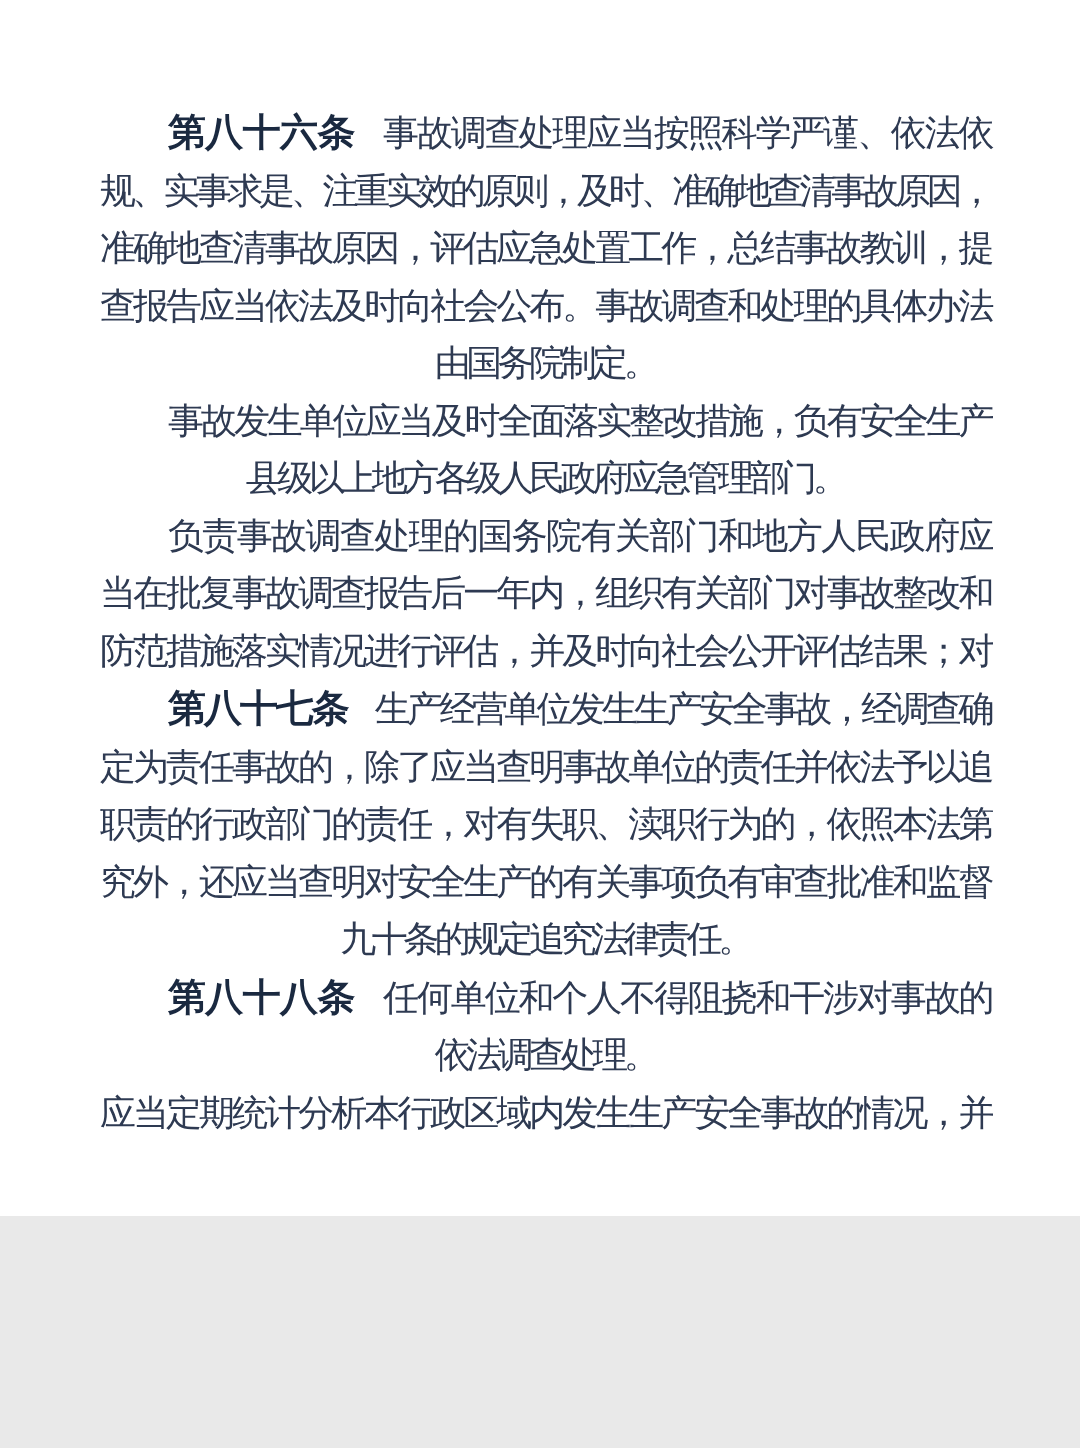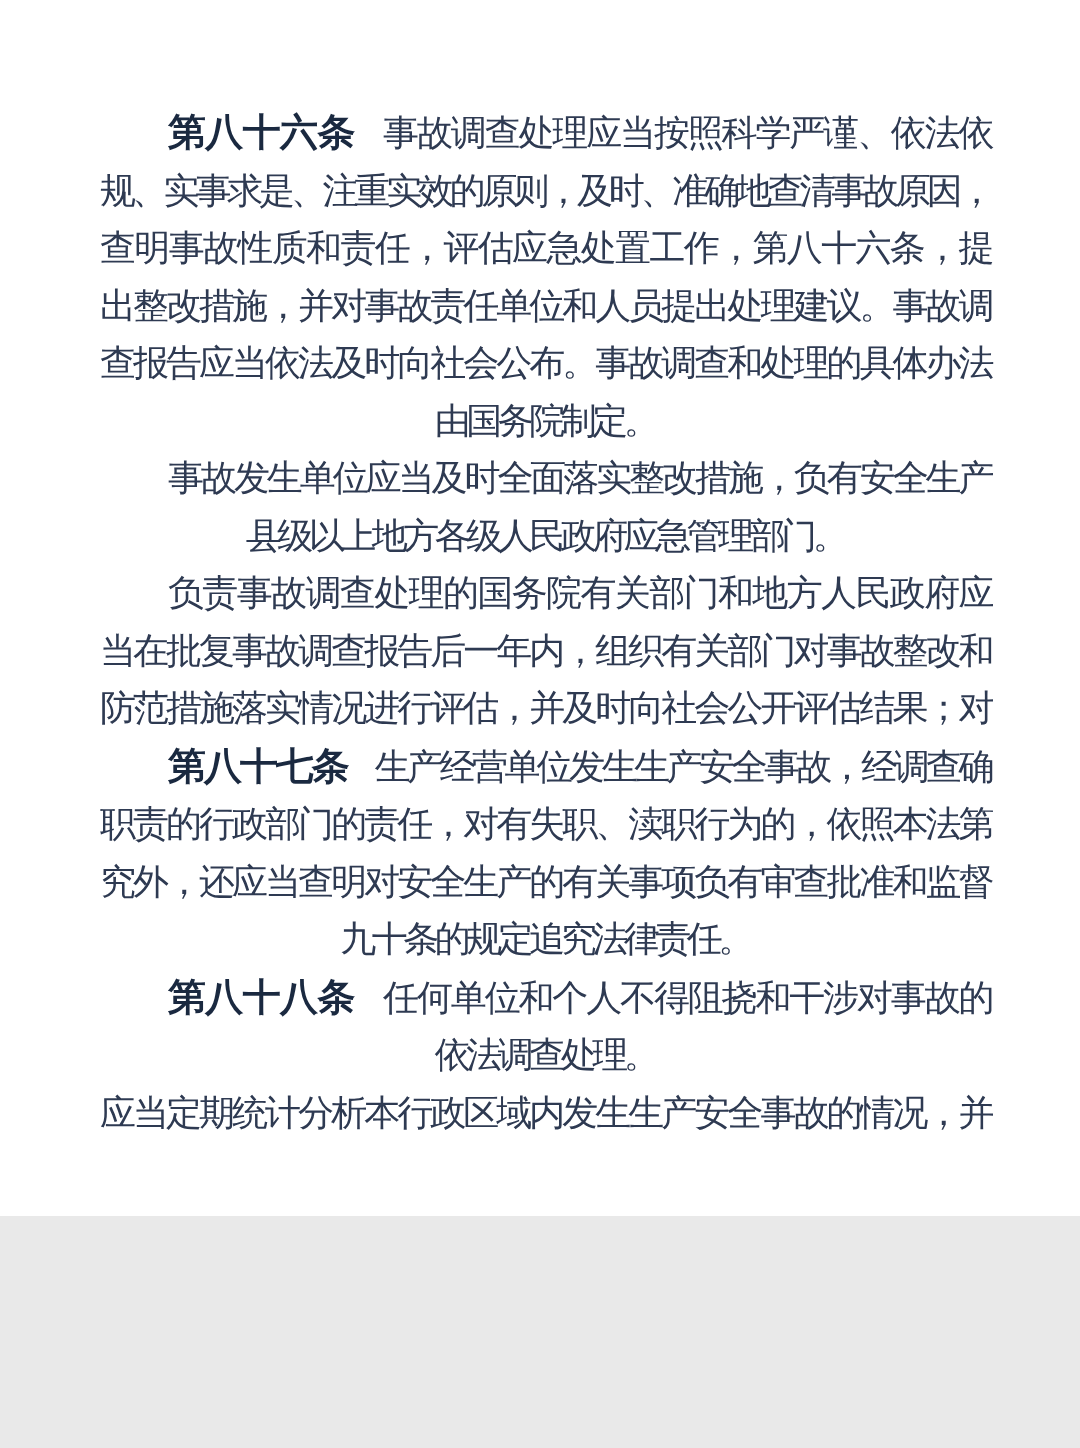--- a/index.html
+++ b/index.html
@@ -54,30 +54,30 @@
 
   .line-text { color: inherit; }
 </style>
 </head>
 <body>
 
 <div class="page">
   <div class="doc">
       <div class="line fill indent"><span class="article-num">第八十六条</span><span class="gap"></span><span class="line-text">事故调查处理应当按照科学严谨、依法依</span></div>
       <div class="line fill"><span class="line-text">规、实事求是、注重实效的原则，及时、准确地查清事故原因，</span></div>
-      <div class="line fill"><span class="line-text">查明事故性质和责任，评估应急处置工作，第八十六条，提</span></div>
-      <div class="line fill"><span class="line-text">出整改措施，并对事故责任单位和人员提出处理建议。事故调</span></div>
+      <div class="line fill"><span class="line-text">准确地查清事故原因，评估应急处置工作，总结事故教训，提</span></div>
       <div class="line fill"><span class="line-text">查报告应当依法及时向社会公布。事故调查和处理的具体办法</span></div>
       <div class="line"><span class="line-text">由国务院制定。</span></div>
       <div class="line fill indent"><span class="line-text">事故发生单位应当及时全面落实整改措施，负有安全生产</span></div>
       <div class="line"><span class="line-text">县级以上地方各级人民政府应急管理部门。</span></div>
       <div class="line fill indent"><span class="line-text">负责事故调查处理的国务院有关部门和地方人民政府应</span></div>
       <div class="line fill"><span class="line-text">当在批复事故调查报告后一年内，组织有关部门对事故整改和</span></div>
       <div class="line fill"><span class="line-text">防范措施落实情况进行评估，并及时向社会公开评估结果；对</span></div>
       <div class="line fill indent"><span class="article-num">第八十七条</span><span class="gap"></span><span class="line-text">生产经营单位发生生产安全事故，经调查确</span></div>
+      <div class="line fill"><span class="line-text">定为责任事故的，除了应当查明事故单位的责任并依法予以追</span></div>
       <div class="line fill"><span class="line-text">职责的行政部门的责任，对有失职、渎职行为的，依照本法第</span></div>
       <div class="line fill"><span class="line-text">究外，还应当查明对安全生产的有关事项负有审查批准和监督</span></div>
       <div class="line"><span class="line-text">九十条的规定追究法律责任。</span></div>
       <div class="line fill indent"><span class="article-num">第八十八条</span><span class="gap"></span><span class="line-text">任何单位和个人不得阻挠和干涉对事故的</span></div>
       <div class="line"><span class="line-text">依法调查处理。</span></div>
       <div class="line fill"><span class="line-text">应当定期统计分析本行政区域内发生生产安全事故的情况，并</span></div>
     </div>
 </div>
 
 </body></html>

